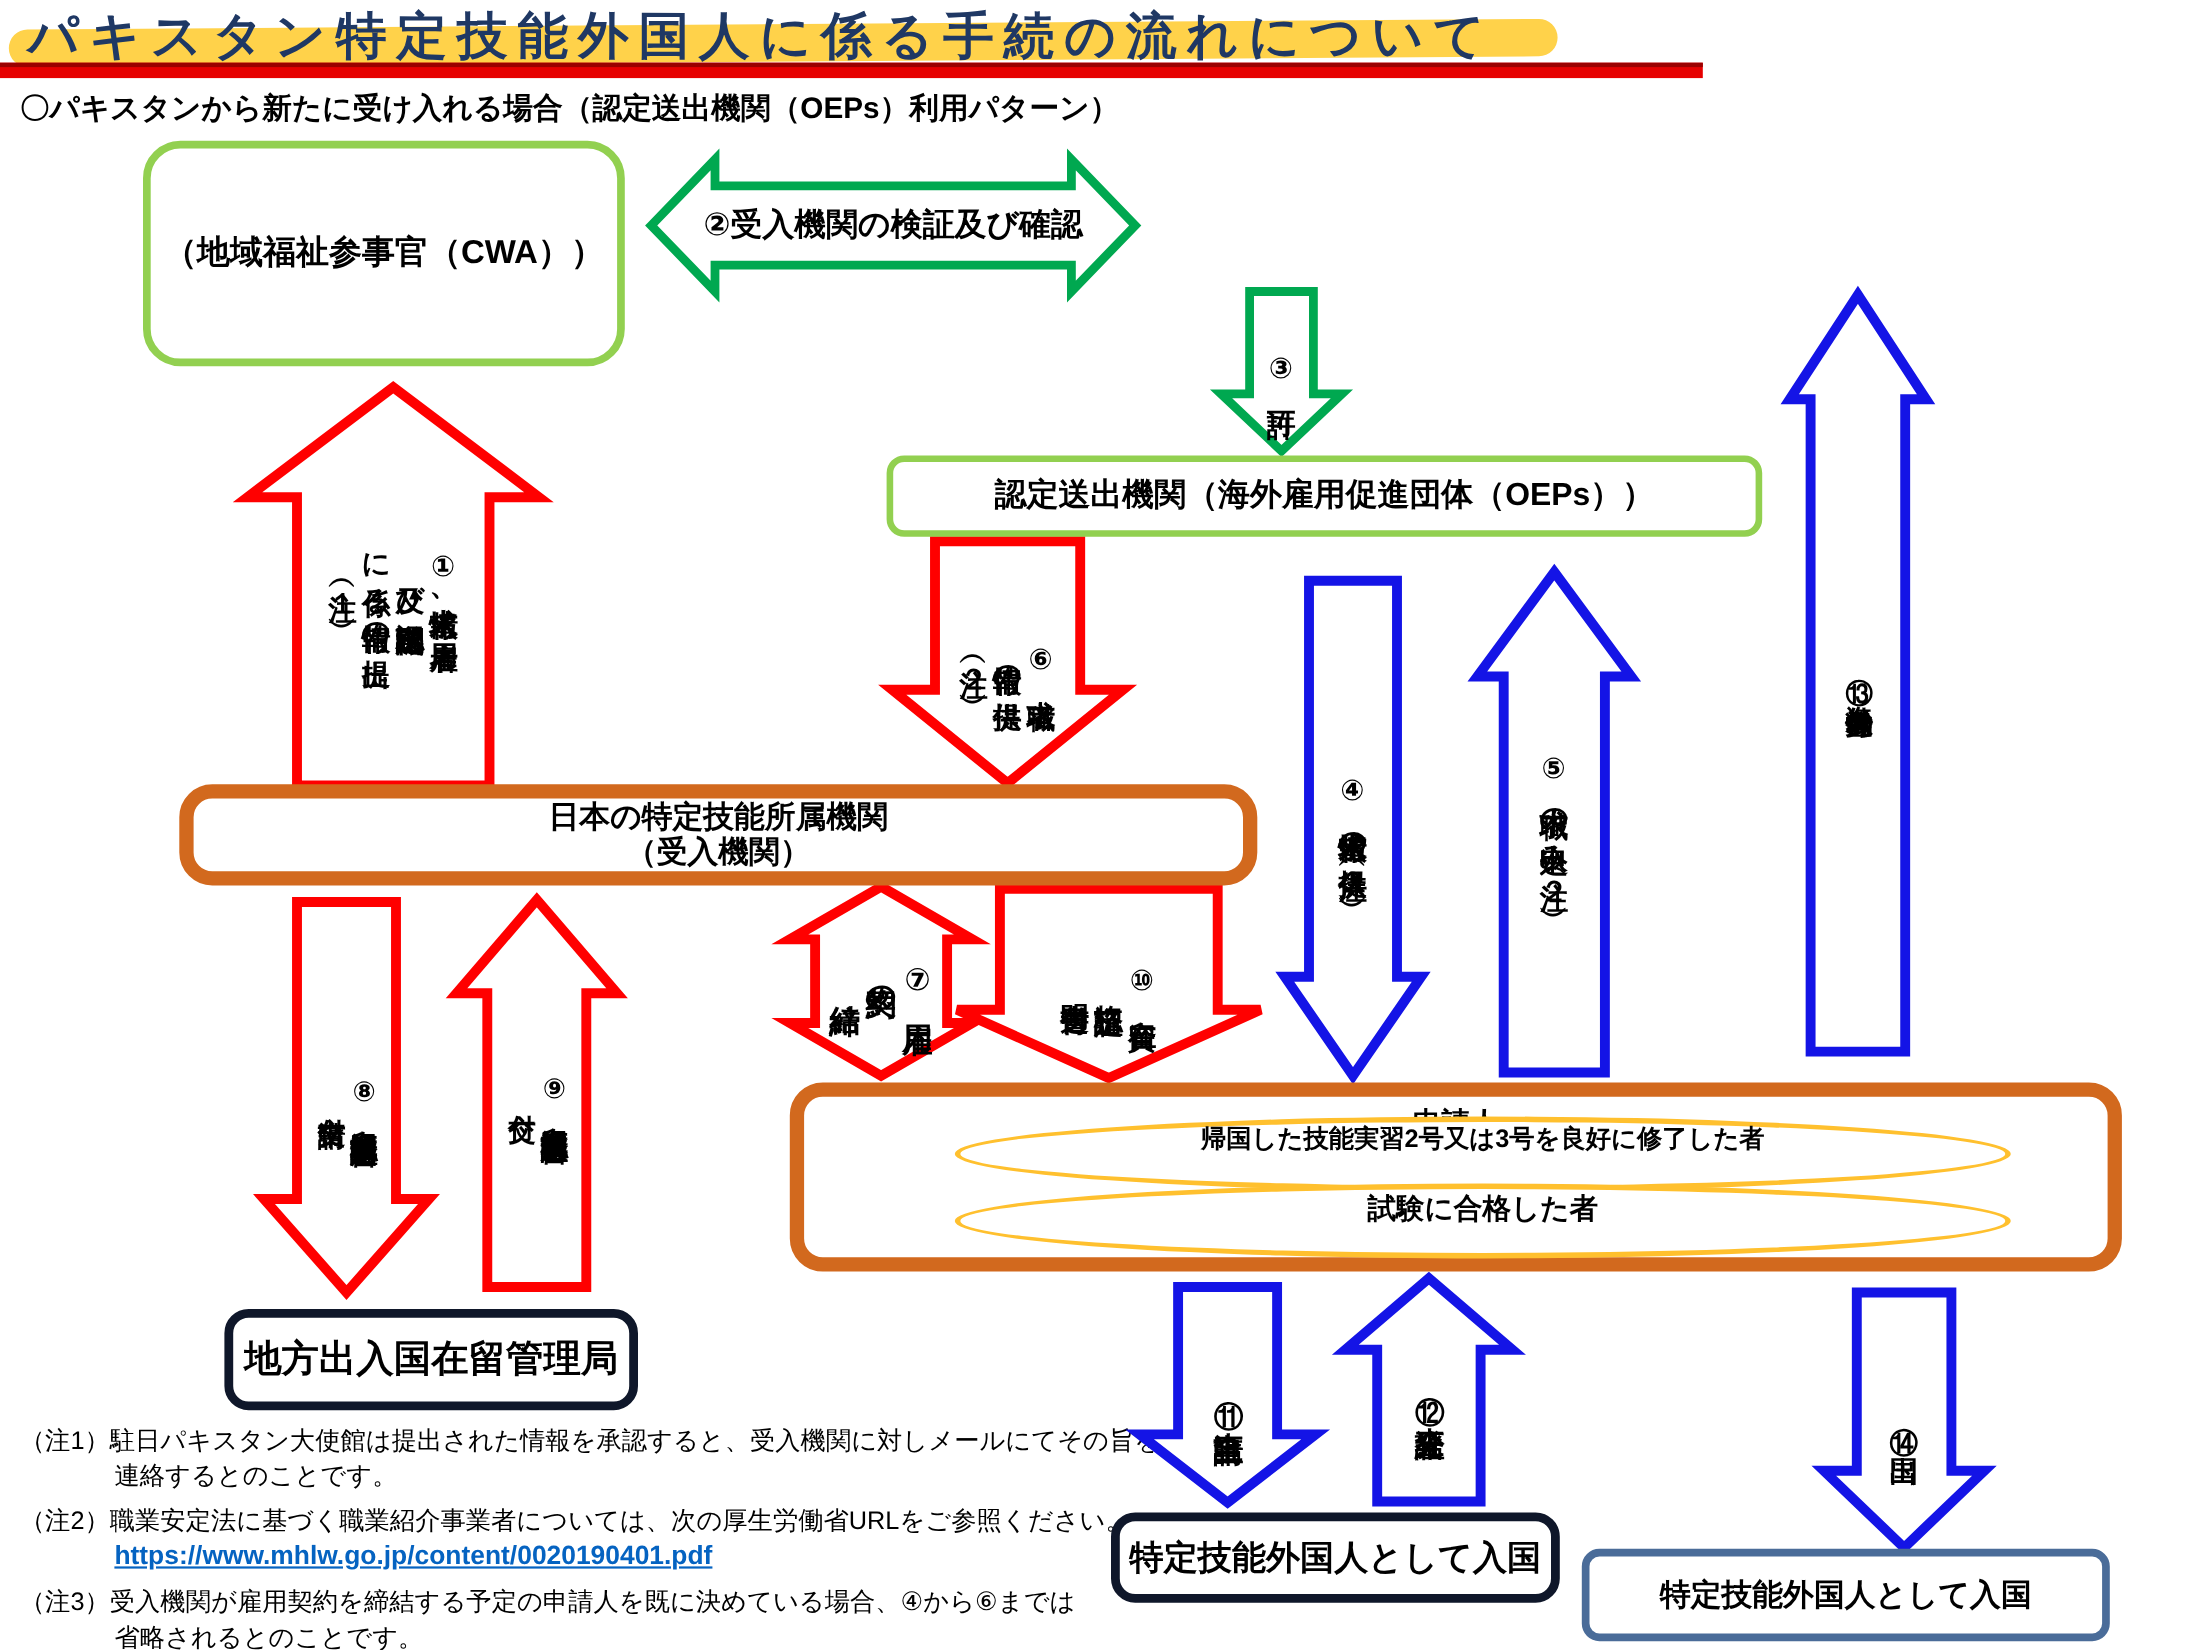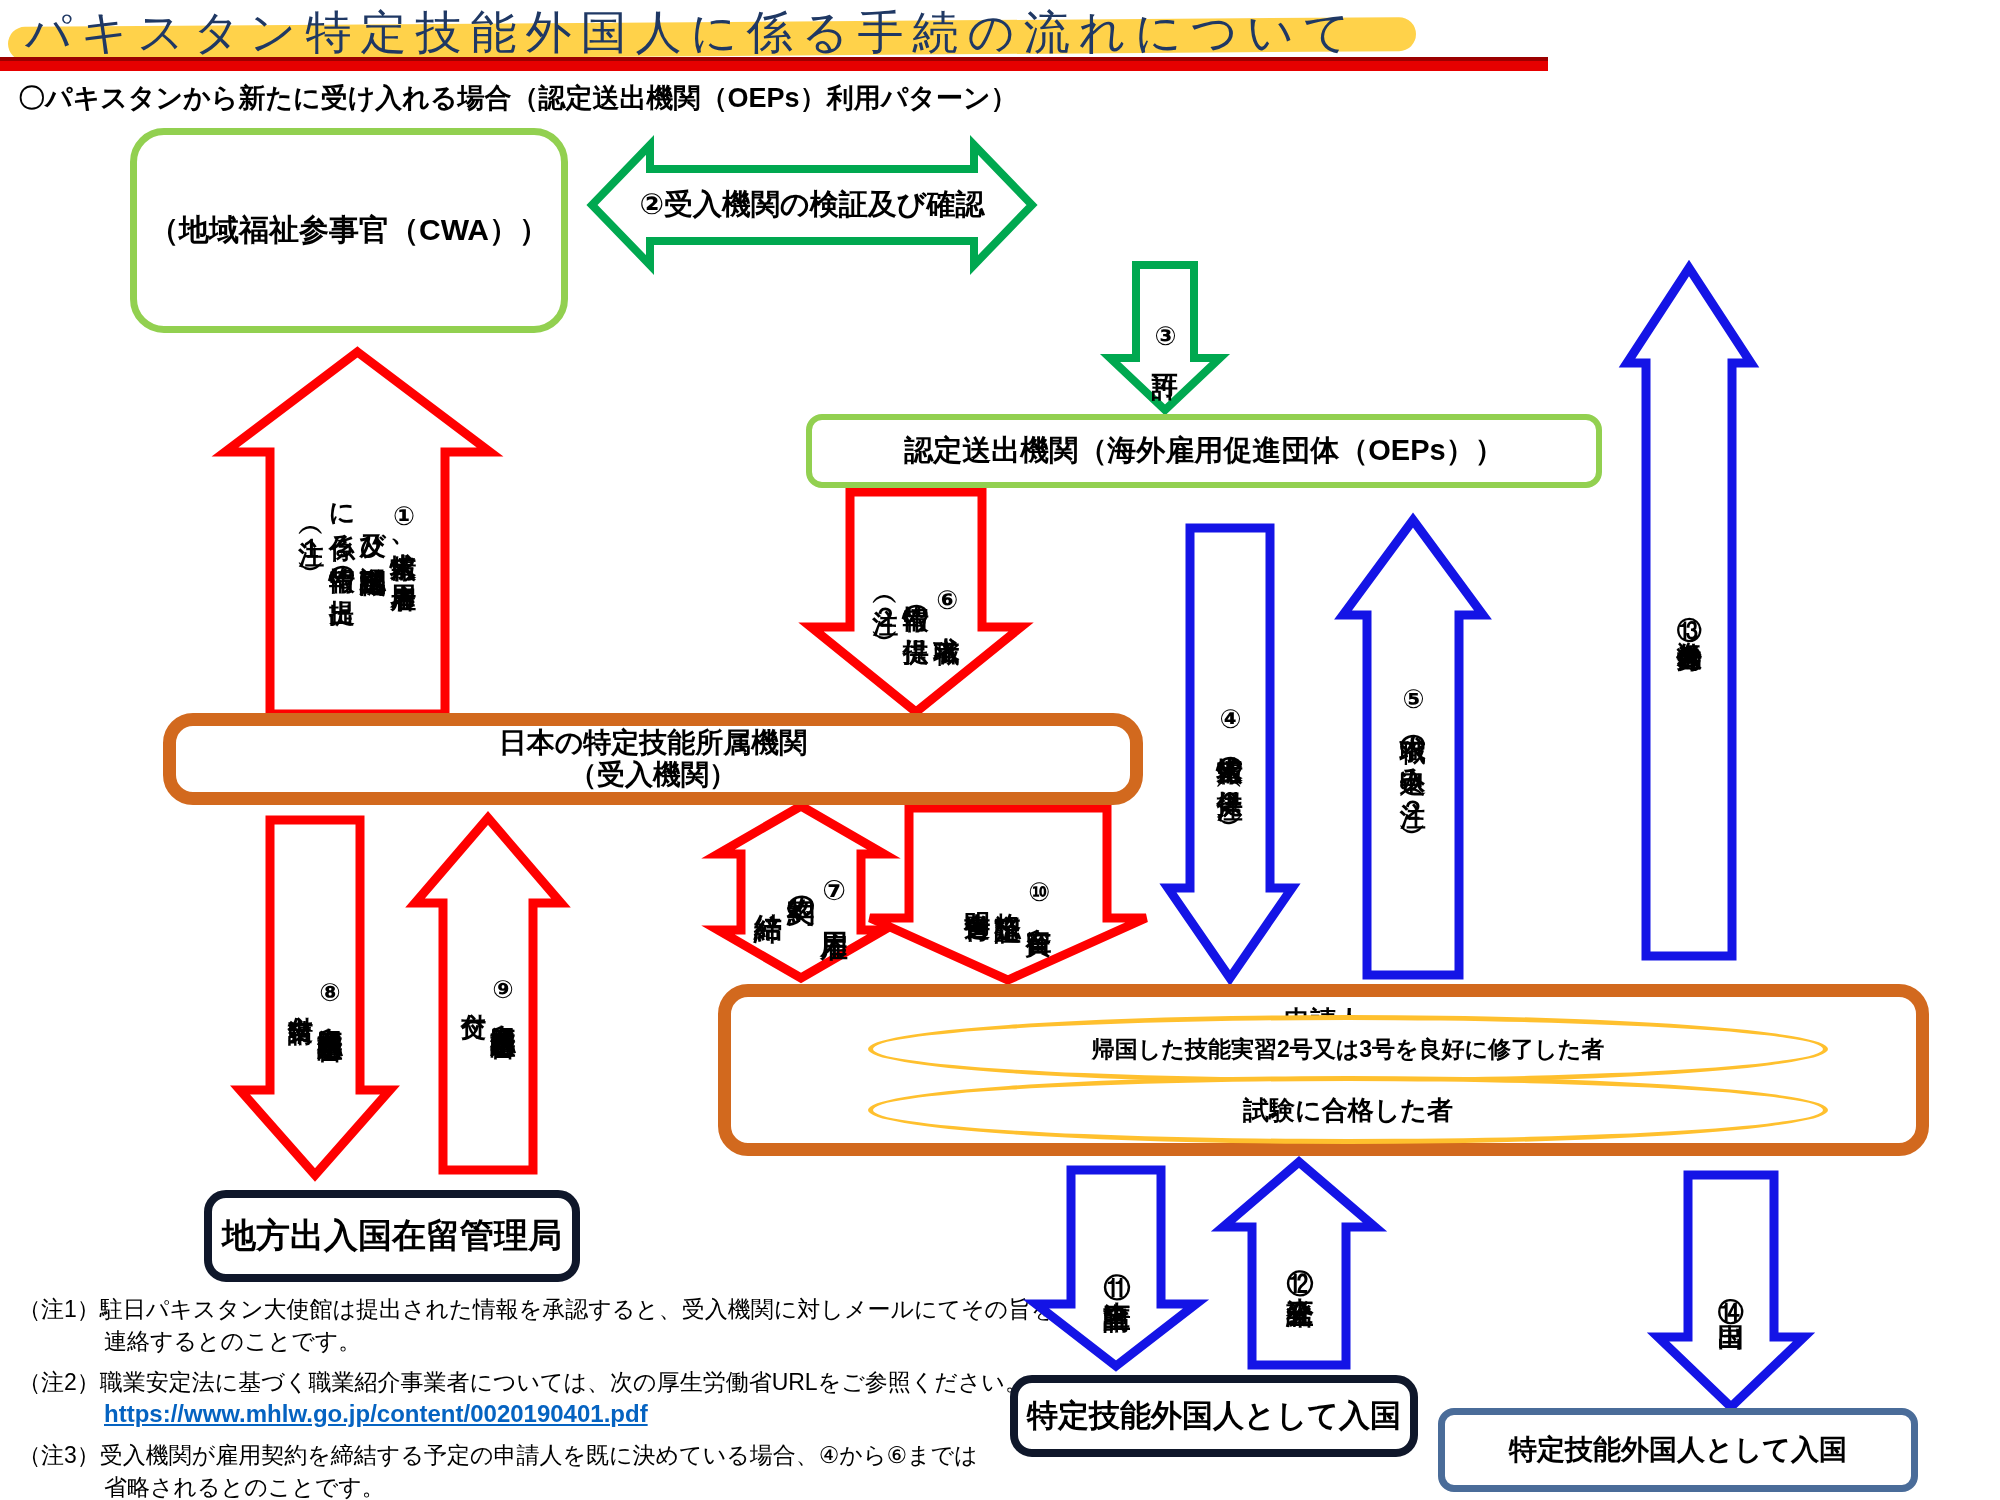--- a/index.html
+++ b/index.html
@@ -2,21 +2,21 @@
 <html><head>
 <meta charset="utf-8">
 <style>
   html,body{margin:0;padding:0;background:#ffffff;}
   .canvas{position:relative;width:2000px;height:1500px;background:#ffffff;overflow:hidden;
           font-family:"Liberation Sans","DejaVu Sans",sans-serif;color:#000;}
 
   
   .title-highlight{position:absolute;left:8px;top:22px;width:1408px;height:34px;
                    background:#FFD24A;border-radius:17px;transform:rotate(-0.4deg);}
-  .page-title{position:absolute;left:25px;top:2px;margin:0;font-size:46px;font-weight:normal;
+  .page-title{position:absolute;left:25px;top:2px;margin:0;font-size:46px;font-weight:bold;
               letter-spacing:9px;color:#1F3864;white-space:nowrap;z-index:2;}
   .title-rule{position:absolute;left:0;top:57px;width:1548px;height:10px;background:#E60000;
               border-top:4px solid #9B0000;}
   .subtitle{position:absolute;left:18px;top:80px;font-size:27px;font-weight:bold;white-space:nowrap;}
 
   
   .box{position:absolute;background:#fff;display:flex;flex-direction:column;
        align-items:center;justify-content:center;text-align:center;z-index:3;box-sizing:border-box;}
   .green-box{border:7px solid #92D050;border-radius:34px;}
   .green-box.slim{border-width:6px;border-radius:16px;}
@@ -24,21 +24,21 @@
   .pink-box{border:8px solid #0f172a;border-radius:22px;}
   .steel-box{border:7px solid #4A6C99;border-radius:16px;}
   .box-line{font-weight:bold;line-height:1.35;white-space:nowrap;}
   .fs29{font-size:29px;} .fs30{font-size:30px;} .fs31{font-size:31px;}
   .fs33{font-size:28px;} .fs34{font-size:34px;}
 
   
   .applicant-title{position:absolute;left:0;right:0;top:6px;text-align:center;
                    font-size:26px;font-weight:bold;}
   .oval{position:absolute;border:5px solid #FFC02E;border-radius:50%;background:#fff;
-        display:flex;align-items:center;justify-content:center;font-weight:bold;z-index:4;}
+        display:flex;align-items:flex-start;justify-content:center;font-weight:bold;z-index:4;}
 
   
   .arrow{position:absolute;z-index:1;display:flex;align-items:center;justify-content:center;}
   .arrow svg{position:absolute;inset:0;overflow:visible;}
   .v-label{position:relative;z-index:2;writing-mode:vertical-rl;text-orientation:mixed;
            white-space:pre-line;font-weight:bold;line-height:1.18;letter-spacing:1px;text-align:center;}
   .h-label{position:relative;z-index:2;font-weight:bold;white-space:nowrap;}
 
   
   .notes{position:absolute;left:18px;top:1293px;width:1000px;font-size:23px;line-height:32px;}

